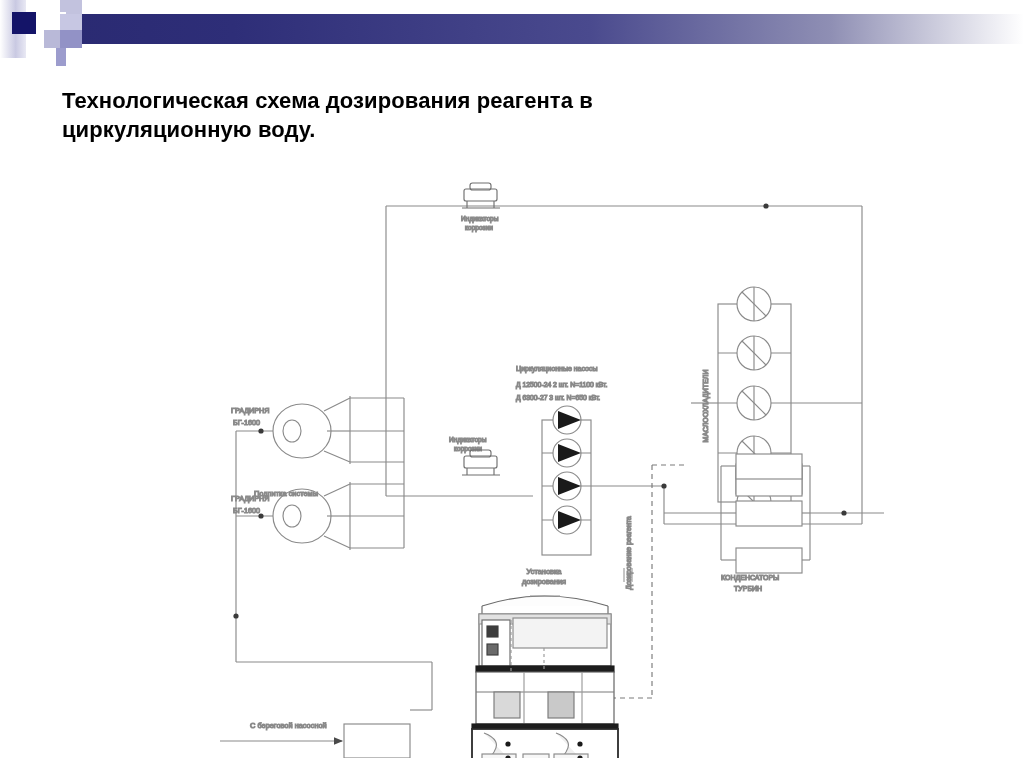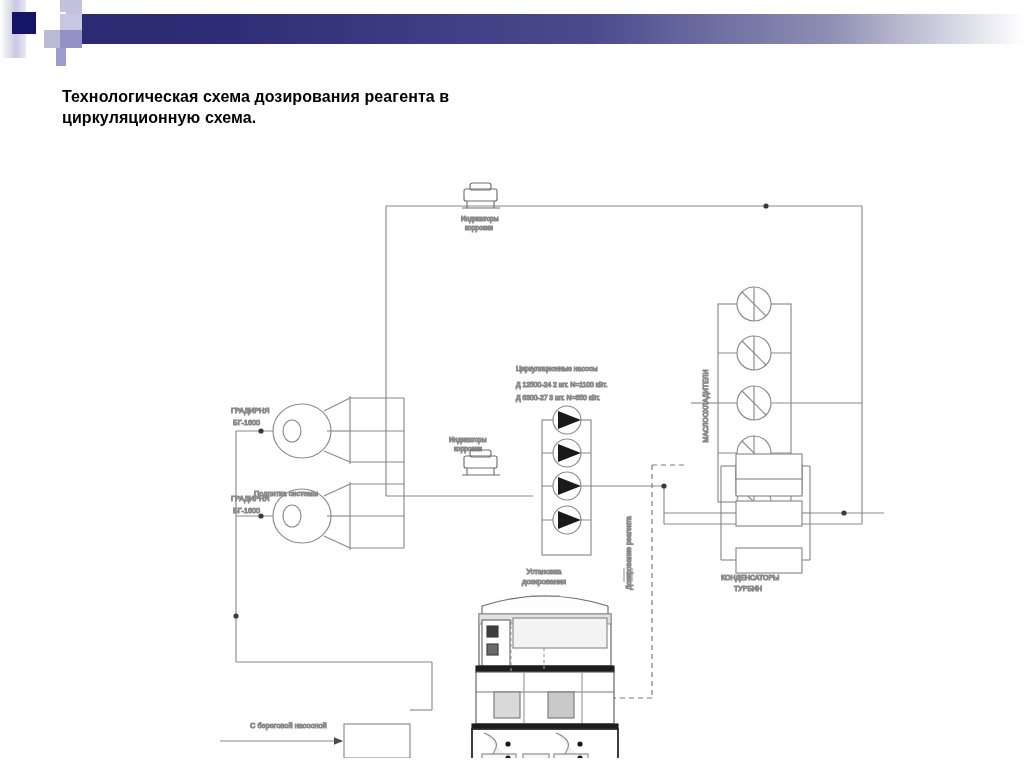--- a/index.html
+++ b/index.html
@@ -24,21 +24,21 @@
   .sq-b{left:44px;top:48px;width:22px;height:18px;background:#9c9ccd;}
   .sq-c{left:60px;top:0px;width:22px;height:16px;background:#c2c2de;}
   .sq-d{left:44px;top:12px;width:22px;height:20px;background:#ffffff;}
   .sq-e{left:60px;top:14px;width:22px;height:18px;background:#c7c7e3;}
   .sq-f{left:60px;top:30px;width:22px;height:18px;background:#9292c6;}
   .sq-g{left:34px;top:48px;width:22px;height:18px;background:#ffffff;}
 
   
   .title{
     position:absolute;left:62px;top:86px;width:700px;
-    font-size:16px;font-weight:bold;color:#000;line-height:1.33;
+    font-size:22px;font-weight:bold;color:#000;line-height:1.33;
     letter-spacing:.1px;
   }
 
   
   .diagram{position:absolute;left:0;top:168px;width:1024px;height:590px;padding-left:24px;}
   .diagram svg{display:block;}
   .dlabel{font-family:"Liberation Sans",sans-serif;fill:#7b7b7b;}
 </style>
 </head>
 <body>
@@ -51,21 +51,21 @@
   <div class="sq sq-e"></div>
   <div class="sq sq-a"></div>
   <div class="sq sq-f"></div>
   <div class="sq sq-b"></div>
   <div class="sq sq-g"></div>
   <div class="sq sq-dark"></div>
 </div>
 
 <div class="title">
   <div>Технологическая схема дозирования реагента в</div>
-  <div>циркуляционную схема.</div>
+  <div>циркуляционную воду.</div>
 </div>
 
 <div class="diagram">
 <svg width="1024" height="590" viewBox="0 0 1024 590" xmlns="http://www.w3.org/2000/svg">
   <defs>
     <marker id="arw" markerWidth="9" markerHeight="9" refX="7" refY="3.2" orient="auto">
       <path d="M0,0 L8,3.2 L0,6.4 z" fill="#4a4a4a"></path>
     </marker>
   </defs>
   <g fill="none" stroke="#8a8a8a" stroke-width="1.15" shape-rendering="geometricPrecision">

